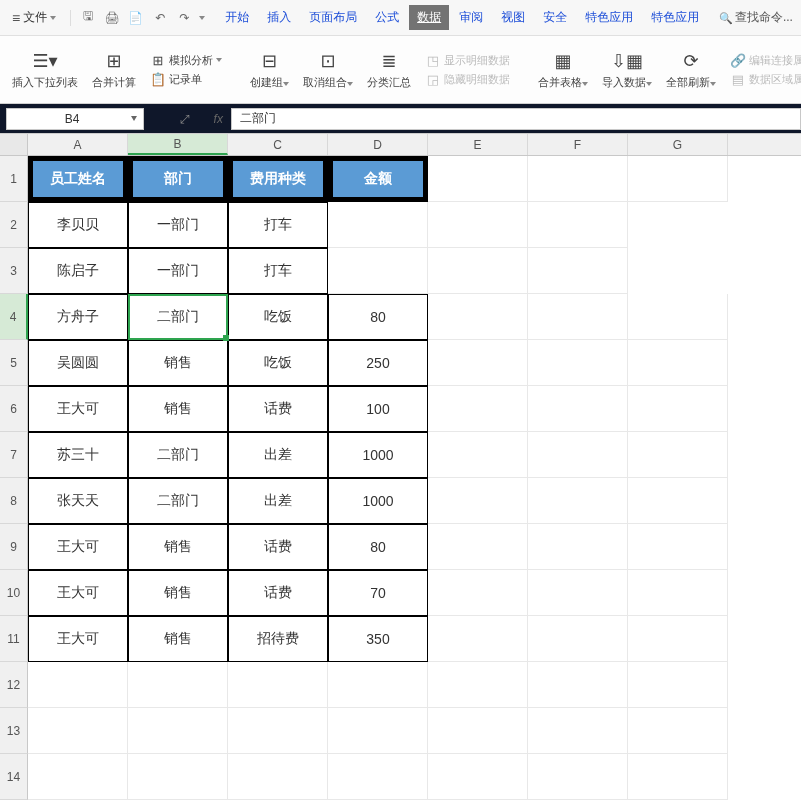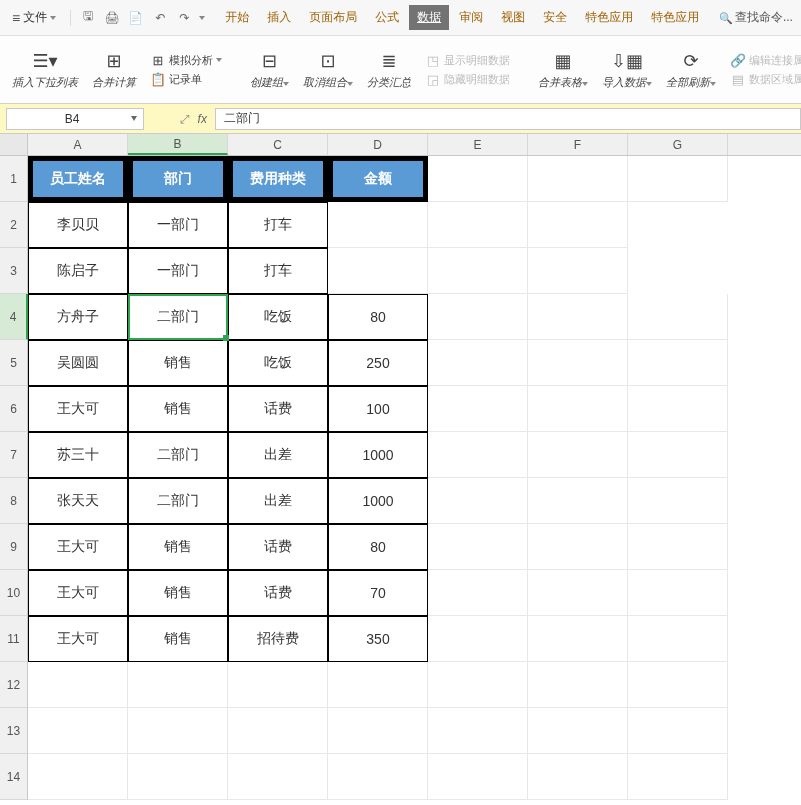--- a/index.html
+++ b/index.html
@@ -7,43 +7,43 @@
 
 
 .menubar { height: 36px; background: #f7f7f7; display: flex; align-items: center; padding: 0 6px; gap: 6px; border-bottom: 1px solid #e0e0e0; }
 .file-btn { display: flex; align-items: center; gap: 3px; padding: 2px 6px; cursor: pointer; }
 .file-btn .lines { display: inline-block; }
 .file-btn .lines::before { content: "≡"; font-size: 14px; color: #555; }
 .chev-down { width: 0; height: 0; border-left: 3px solid transparent; border-right: 3px solid transparent; border-top: 4px solid #888; display: inline-block; }
 .menubar .sep { width: 1px; height: 16px; background: #ddd; margin: 0 2px; }
 .quick-icon { width: 18px; height: 18px; display: flex; align-items: center; justify-content: center; color: #666; cursor: pointer; }
 .tabs { display: flex; align-items: center; gap: 2px; margin-left: 6px; }
-.tab { padding: 4px 8px; cursor: pointer; color: #a16207; }
+.tab { padding: 4px 8px; cursor: pointer; color: #1d4ed8; }
 .tab.active { background: #737373; color: #fff; text-decoration: underline; }
 .search-cmd { margin-left: 6px; display: flex; align-items: center; gap: 2px; color: #555; cursor: pointer; }
 .mag-icon::before { content: "🔍"; font-size: 11px; }
 
 
 .ribbon { height: 68px; background: #fdfdfd; border-bottom: 1px solid #d0d0d0; display: flex; align-items: center; padding: 2px 8px; gap: 6px; }
 .rib-group { display: flex; flex-direction: column; align-items: center; gap: 2px; padding: 2px 4px; cursor: pointer; color: #444; }
 .rib-group .icon-big { width: 24px; height: 24px; display: flex; align-items: center; justify-content: center; font-size: 18px; }
-.rib-group .lbl { font-size: 11px; white-space: nowrap; font-style: italic; }
+.rib-group .lbl { font-size: 11px; white-space: nowrap; }
 .rib-stack { display: flex; flex-direction: column; gap: 3px; padding: 2px 4px; }
 .rib-stack .row { display: flex; align-items: center; gap: 3px; cursor: pointer; color: #444; font-size: 11px; white-space: nowrap; }
 .rib-stack .row.disabled { color: #bbb; }
 .rib-stack .row .ico { width: 16px; height: 16px; display: flex; align-items: center; justify-content: center; font-size: 13px; }
 .rib-sep { width: 1px; height: 50px; background: #e0e0e0; margin: 0 4px; }
 
 
-.formula-row { height: 30px; display: flex; align-items: center; border-bottom: 1px solid #ccc; background: #fef9c3; }
+.formula-row { height: 30px; display: flex; align-items: center; border-bottom: 1px solid #ccc; background: #0f172a; }
 .name-box { width: 138px; height: 22px; border: 1px solid #c8c8c8; margin: 0 6px; display: flex; align-items: center; justify-content: space-between; padding: 0 6px; background: #fff; }
 .name-box .val { flex: 1; text-align: center; font-size: 12px; }
 .name-box .dd { width: 0; height: 0; border-left: 3px solid transparent; border-right: 3px solid transparent; border-top: 5px solid #666; }
 .fx-area { display: flex; align-items: center; gap: 8px; flex: 1; padding-left: 30px; }
-.fx-lbl { font-style: italic; color: #666; }
+.fx-lbl { font-style: italic; color: #666; margin-left: 16px; }
 .formula-input { flex: 1; height: 22px; border: 1px solid #c8c8c8; padding: 0 8px; background: #fff; display: flex; align-items: center; }
 
 
 .sheet-wrap { position: relative; }
 .col-headers { display: flex; height: 22px; background: #f0f0f0; border-bottom: 1px solid #c8c8c8; }
 .corner { width: 28px; border-right: 1px solid #c8c8c8; background: #e8e8e8; }
 .col-h { width: 100px; display: flex; align-items: center; justify-content: center; border-right: 1px solid #d8d8d8; color: #555; cursor: pointer; }
 .col-h.sel { background: #d6ead6; border-bottom: 2px solid #2ea44f; }
 
 .grid { position: relative; }

